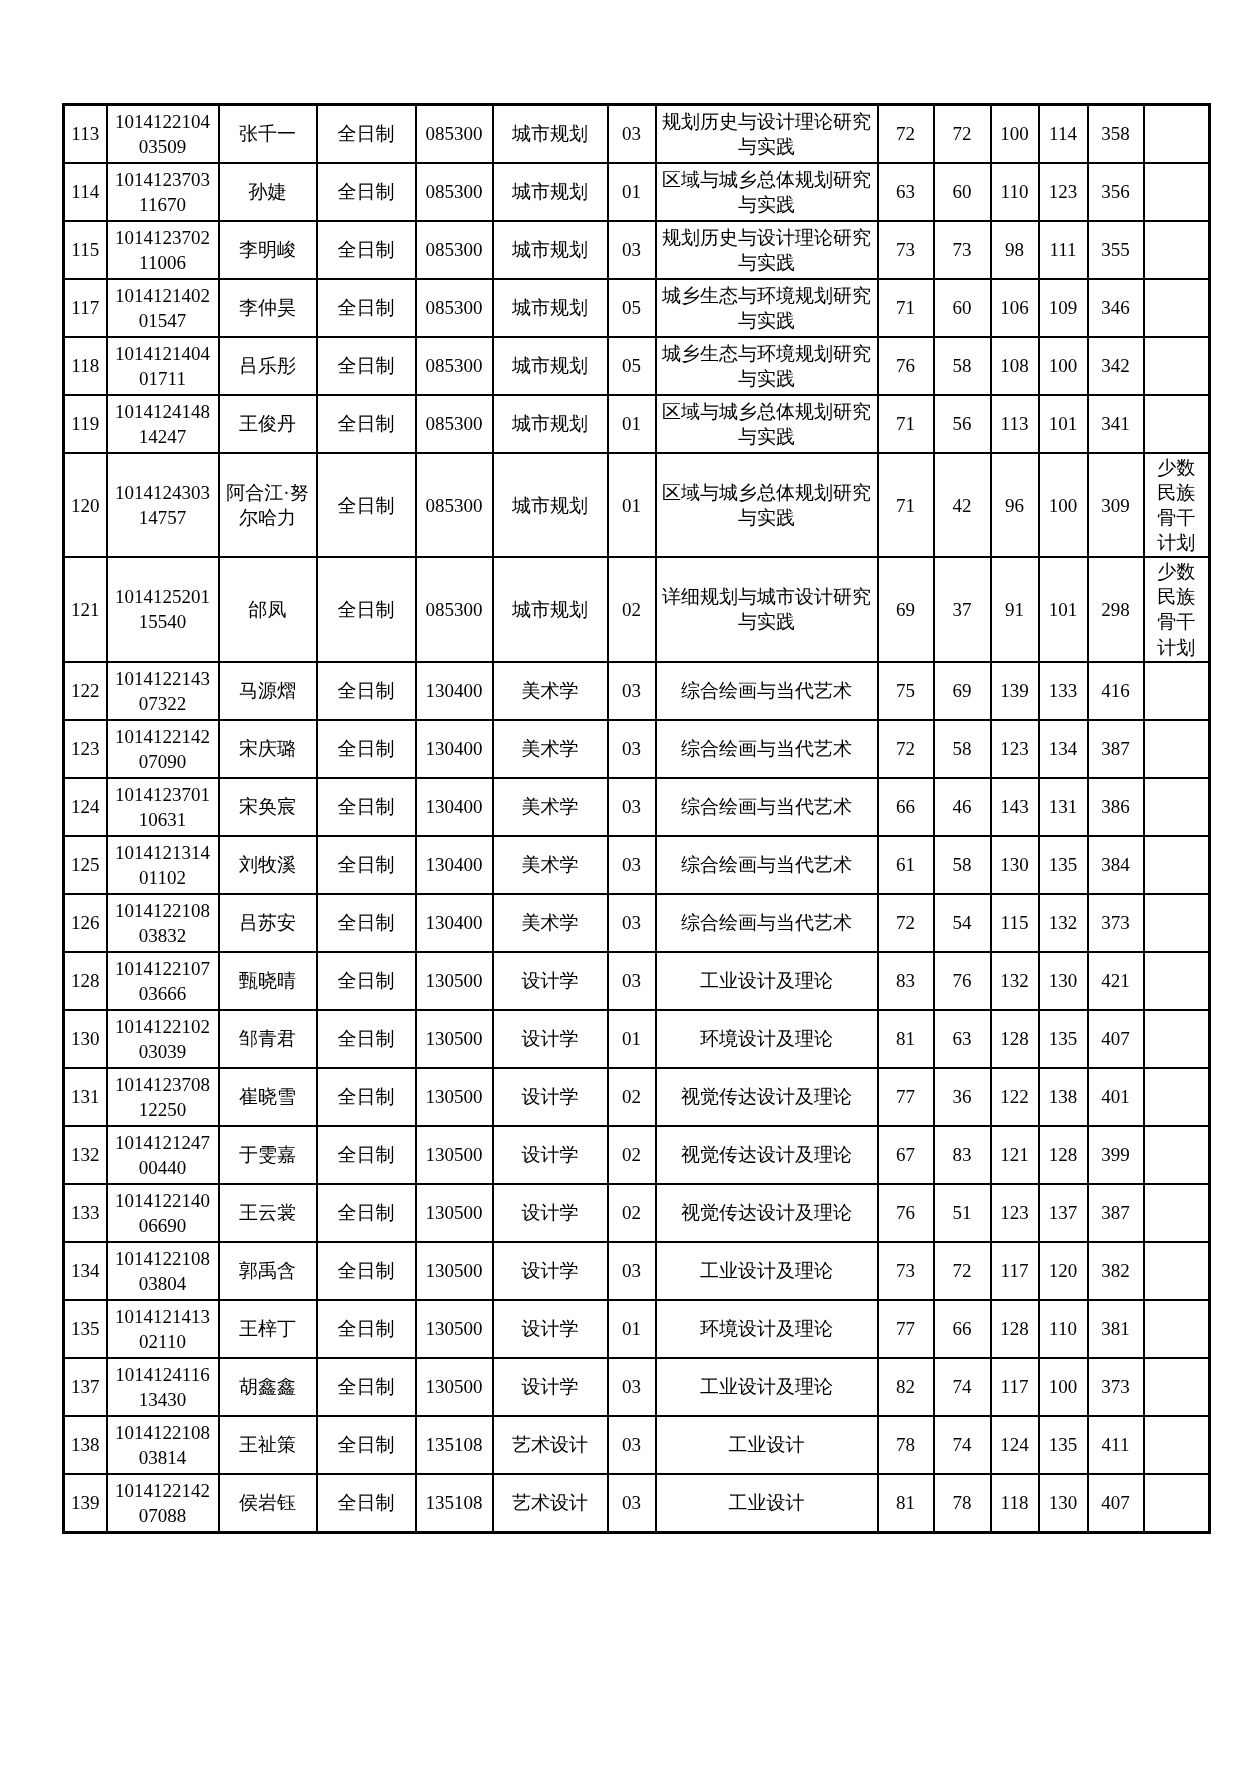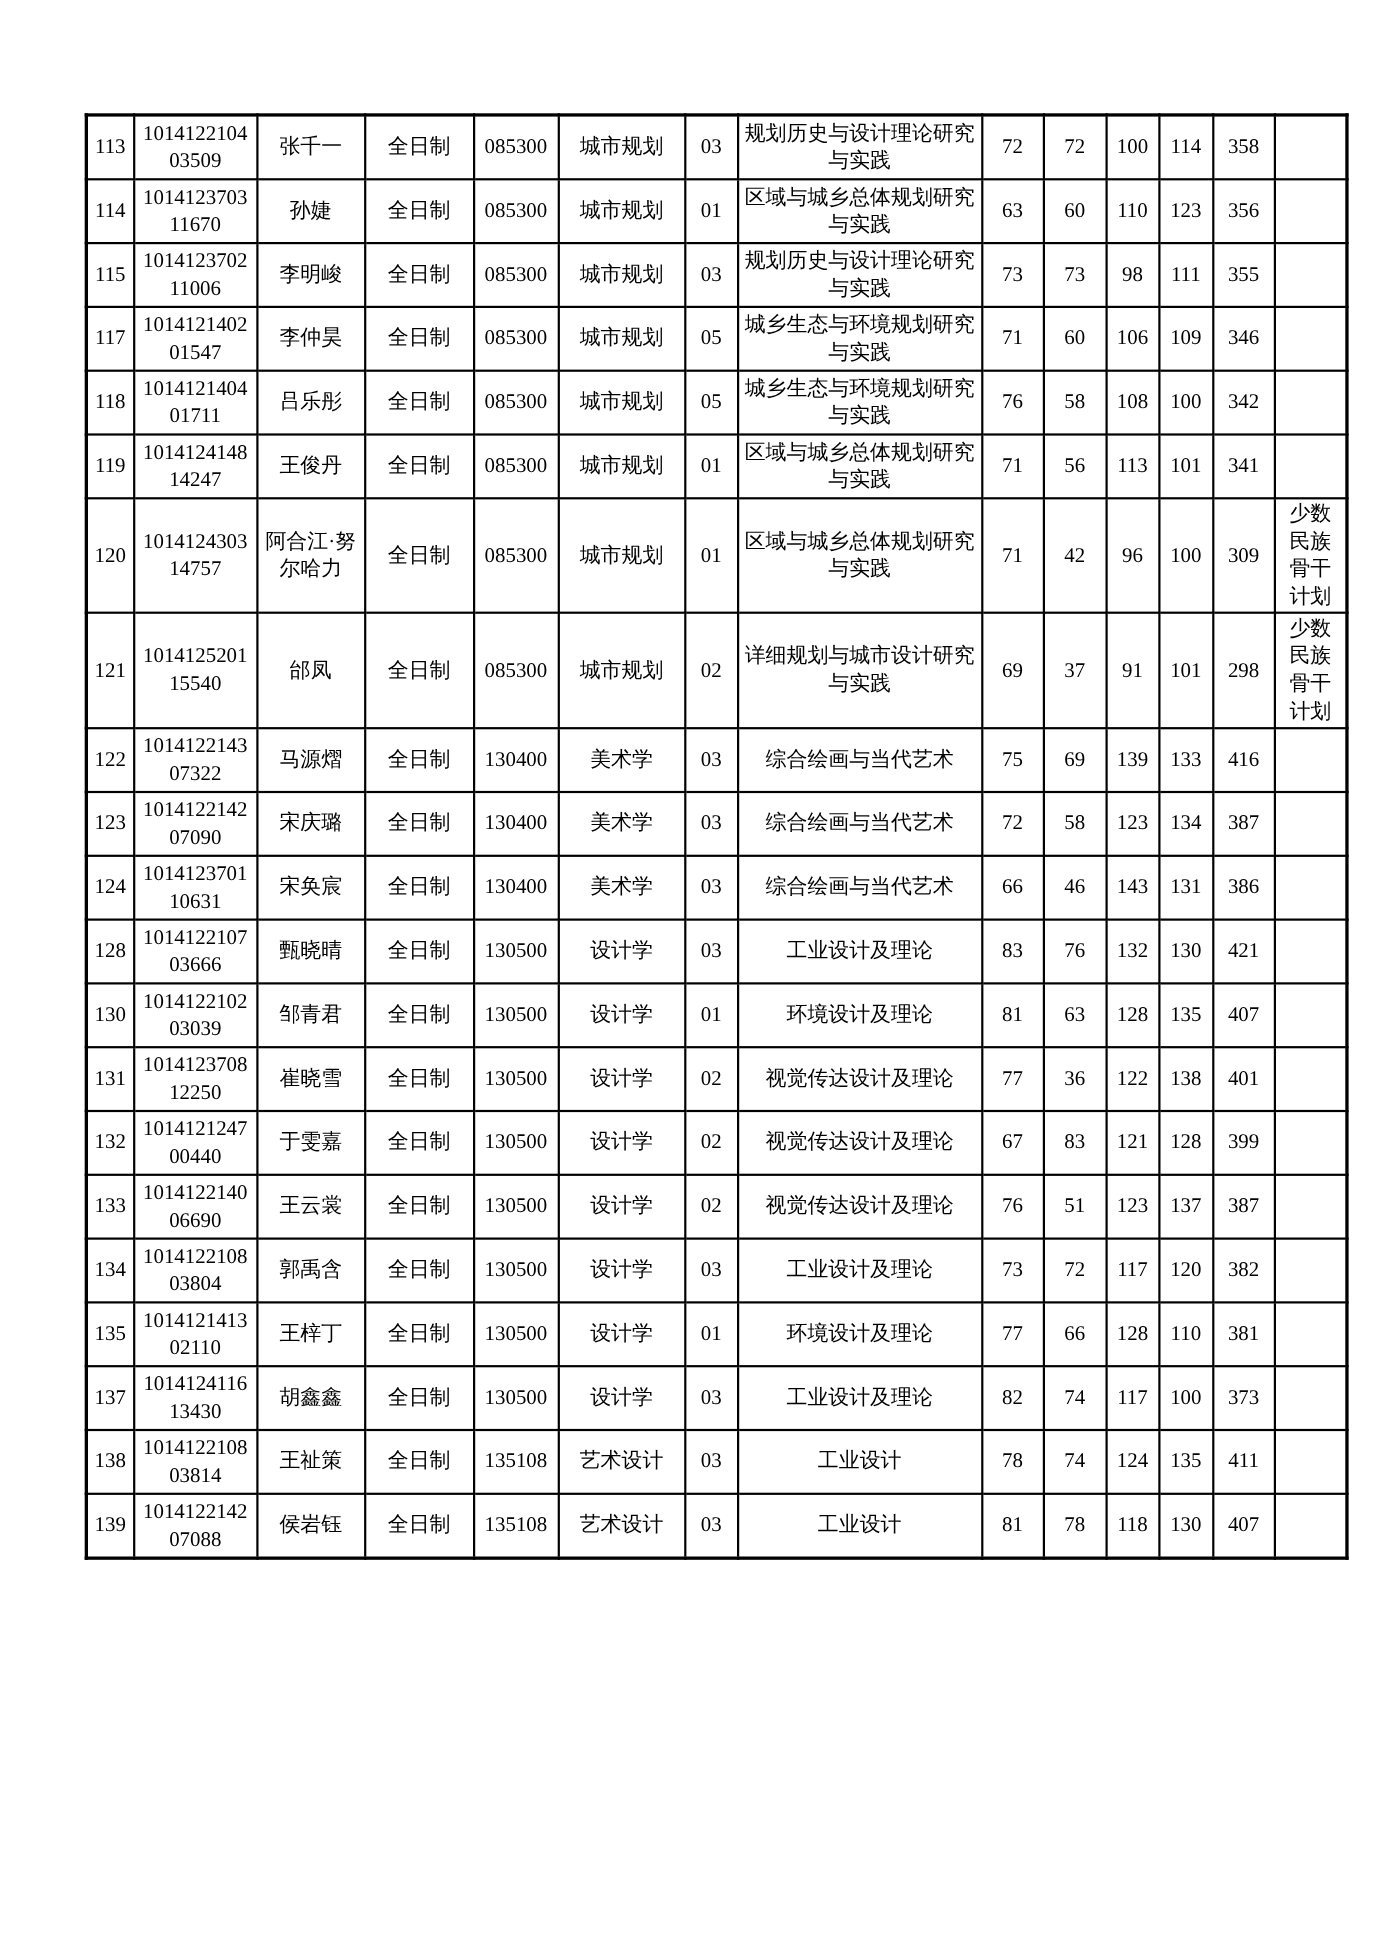--- a/index.html
+++ b/index.html
@@ -9,21 +9,21 @@
   }
   body {
     width: 1256px;
     height: 1777px;
     position: relative;
     font-family: "Liberation Serif", "DejaVu Serif", serif;
     color: #000000;
   }
   .page {
     position: absolute;
-    left: 77px;
+    left: 62px;
     top: 103px;
   }
   table.score-table {
     border-collapse: collapse;
     table-layout: fixed;
     width: 1146px;
     border: 3px solid #000000;
     font-size: 19px;
     line-height: 1.32;
   }
@@ -254,20 +254,52 @@
           <td class="col-direction_code">03</td>
           <td class="col-research_direction">综合绘画与当代艺术</td>
           <td class="col-score1">66</td>
           <td class="col-score2">46</td>
           <td class="col-score3">143</td>
           <td class="col-score4">131</td>
           <td class="col-total">386</td>
           <td class="col-remark"></td>
         </tr>
         <tr>
+          <td class="col-no">125</td>
+          <td class="col-candidate_id">101412131401102</td>
+          <td class="col-name">刘牧溪</td>
+          <td class="col-study_mode">全日制</td>
+          <td class="col-major_code">130400</td>
+          <td class="col-major_name">美术学</td>
+          <td class="col-direction_code">03</td>
+          <td class="col-research_direction">综合绘画与当代艺术</td>
+          <td class="col-score1">61</td>
+          <td class="col-score2">58</td>
+          <td class="col-score3">130</td>
+          <td class="col-score4">135</td>
+          <td class="col-total">384</td>
+          <td class="col-remark"></td>
+        </tr>
+        <tr>
+          <td class="col-no">126</td>
+          <td class="col-candidate_id">101412210803832</td>
+          <td class="col-name">吕苏安</td>
+          <td class="col-study_mode">全日制</td>
+          <td class="col-major_code">130400</td>
+          <td class="col-major_name">美术学</td>
+          <td class="col-direction_code">03</td>
+          <td class="col-research_direction">综合绘画与当代艺术</td>
+          <td class="col-score1">72</td>
+          <td class="col-score2">54</td>
+          <td class="col-score3">115</td>
+          <td class="col-score4">132</td>
+          <td class="col-total">373</td>
+          <td class="col-remark"></td>
+        </tr>
+        <tr>
           <td class="col-no">128</td>
           <td class="col-candidate_id">101412210703666</td>
           <td class="col-name">甄晓晴</td>
           <td class="col-study_mode">全日制</td>
           <td class="col-major_code">130500</td>
           <td class="col-major_name">设计学</td>
           <td class="col-direction_code">03</td>
           <td class="col-research_direction">工业设计及理论</td>
           <td class="col-score1">83</td>
           <td class="col-score2">76</td>

